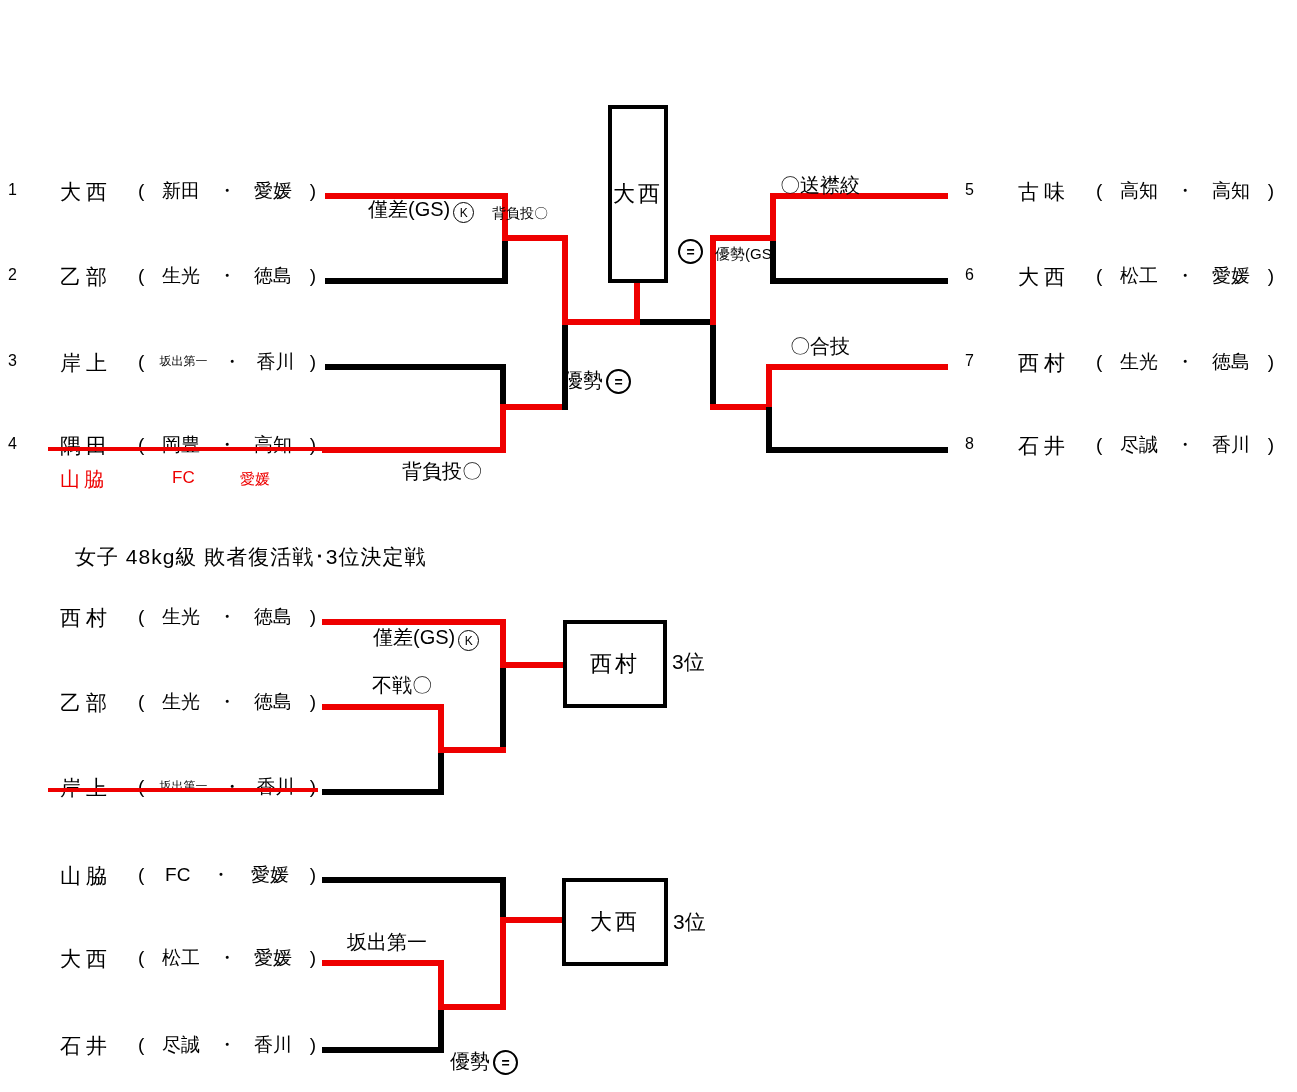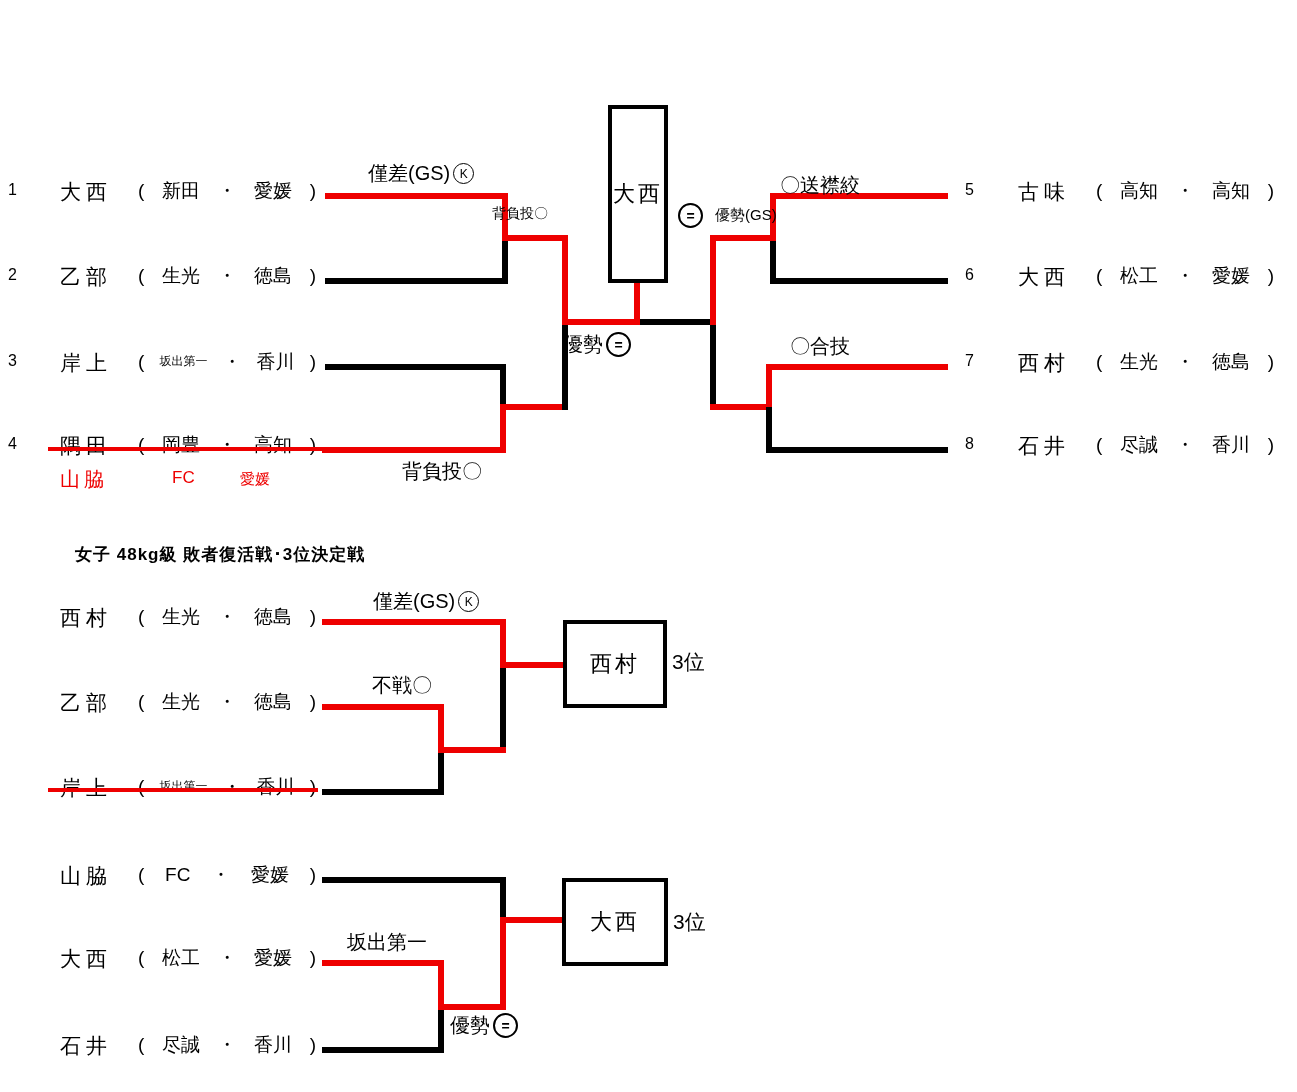--- a/index.html
+++ b/index.html
@@ -12,28 +12,28 @@
   .row{position:absolute;left:0;width:100%;height:26px;}
   .num{position:absolute;left:8px;top:3px;font-size:16px;}
   .name{position:absolute;left:60px;top:0;font-size:21px;letter-spacing:5px;white-space:nowrap;}
   .aff{position:absolute;left:138px;top:0;width:178px;height:25px;display:flex;justify-content:space-between;align-items:center;font-size:19px;white-space:nowrap;}
   .aff .sm{font-size:12px;}
   .row.r .num{left:965px;}
   .row.r .name{left:1018px;}
   .row.r .aff{left:1096px;}
   .lbl{position:absolute;font-size:20px;white-space:nowrap;}
   .lbl.small{font-size:14px;}
-  .annrow{position:absolute;display:flex;align-items:center;gap:3px;white-space:nowrap;}
+  .annrow{position:absolute;display:flex;align-items:flex-end;gap:3px;white-space:nowrap;margin-top:36px;}
   .ck{display:inline-flex;align-items:center;justify-content:center;width:19px;height:19px;border:1.6px solid #000;border-radius:50%;font-size:12px;line-height:1;}
   .ce{display:inline-flex;align-items:center;justify-content:center;width:21px;height:21px;border:2px solid #000;border-radius:50%;font-size:14px;font-weight:bold;line-height:1;}
   .box{position:absolute;border:4px solid #000;background:#fff;display:flex;align-items:center;justify-content:center;font-size:22px;letter-spacing:3px;}
   .titlebox{position:absolute;left:502px;top:22px;width:270px;height:42px;border:3px solid #000;display:flex;align-items:center;justify-content:center;font-size:27px;font-weight:600;letter-spacing:2px;}
   .place{position:absolute;font-size:21px;white-space:nowrap;}
   .redtxt{position:absolute;color:#ee0000;white-space:nowrap;}
-  .sect{position:absolute;left:75px;top:543px;font-size:17px;font-weight:700;letter-spacing:1px;white-space:nowrap;}
+  .sect{position:absolute;left:75px;top:543px;font-size:21px;font-weight:400;letter-spacing:1px;white-space:nowrap;}
 </style>
 </head>
 <body>
 
 <div id="stage">
 
 
   <div class="row" style="top:178px">
     <span class="num">1</span>
     <span class="name">大西</span>

